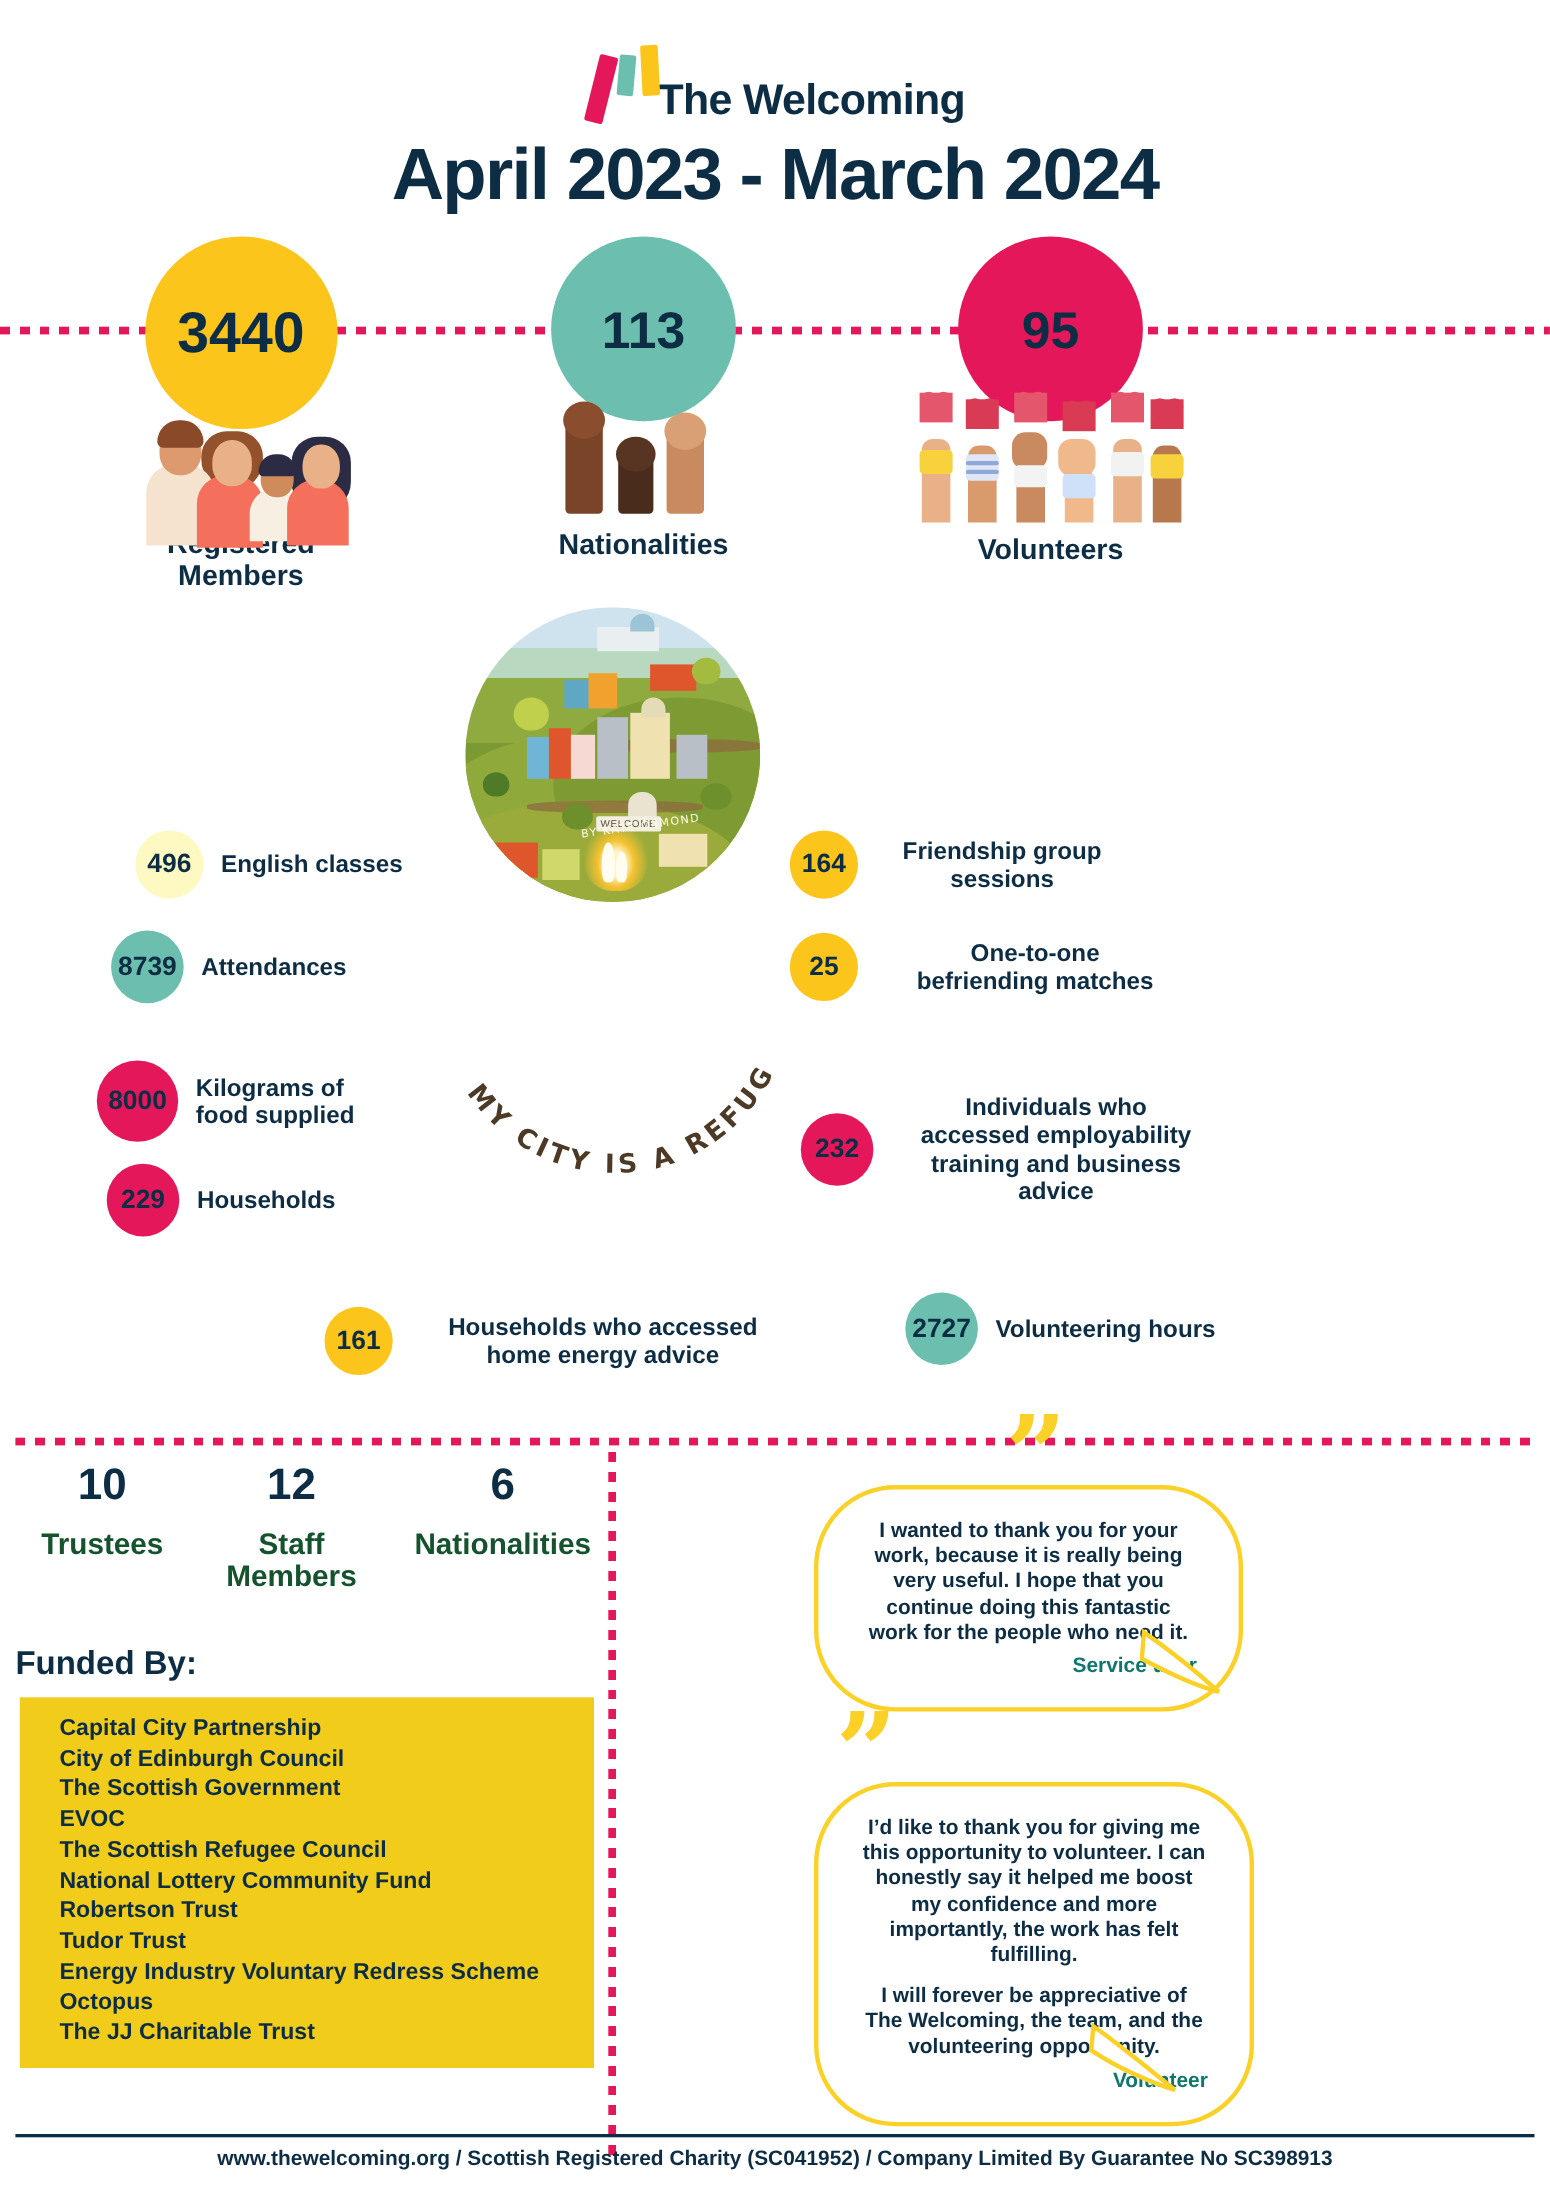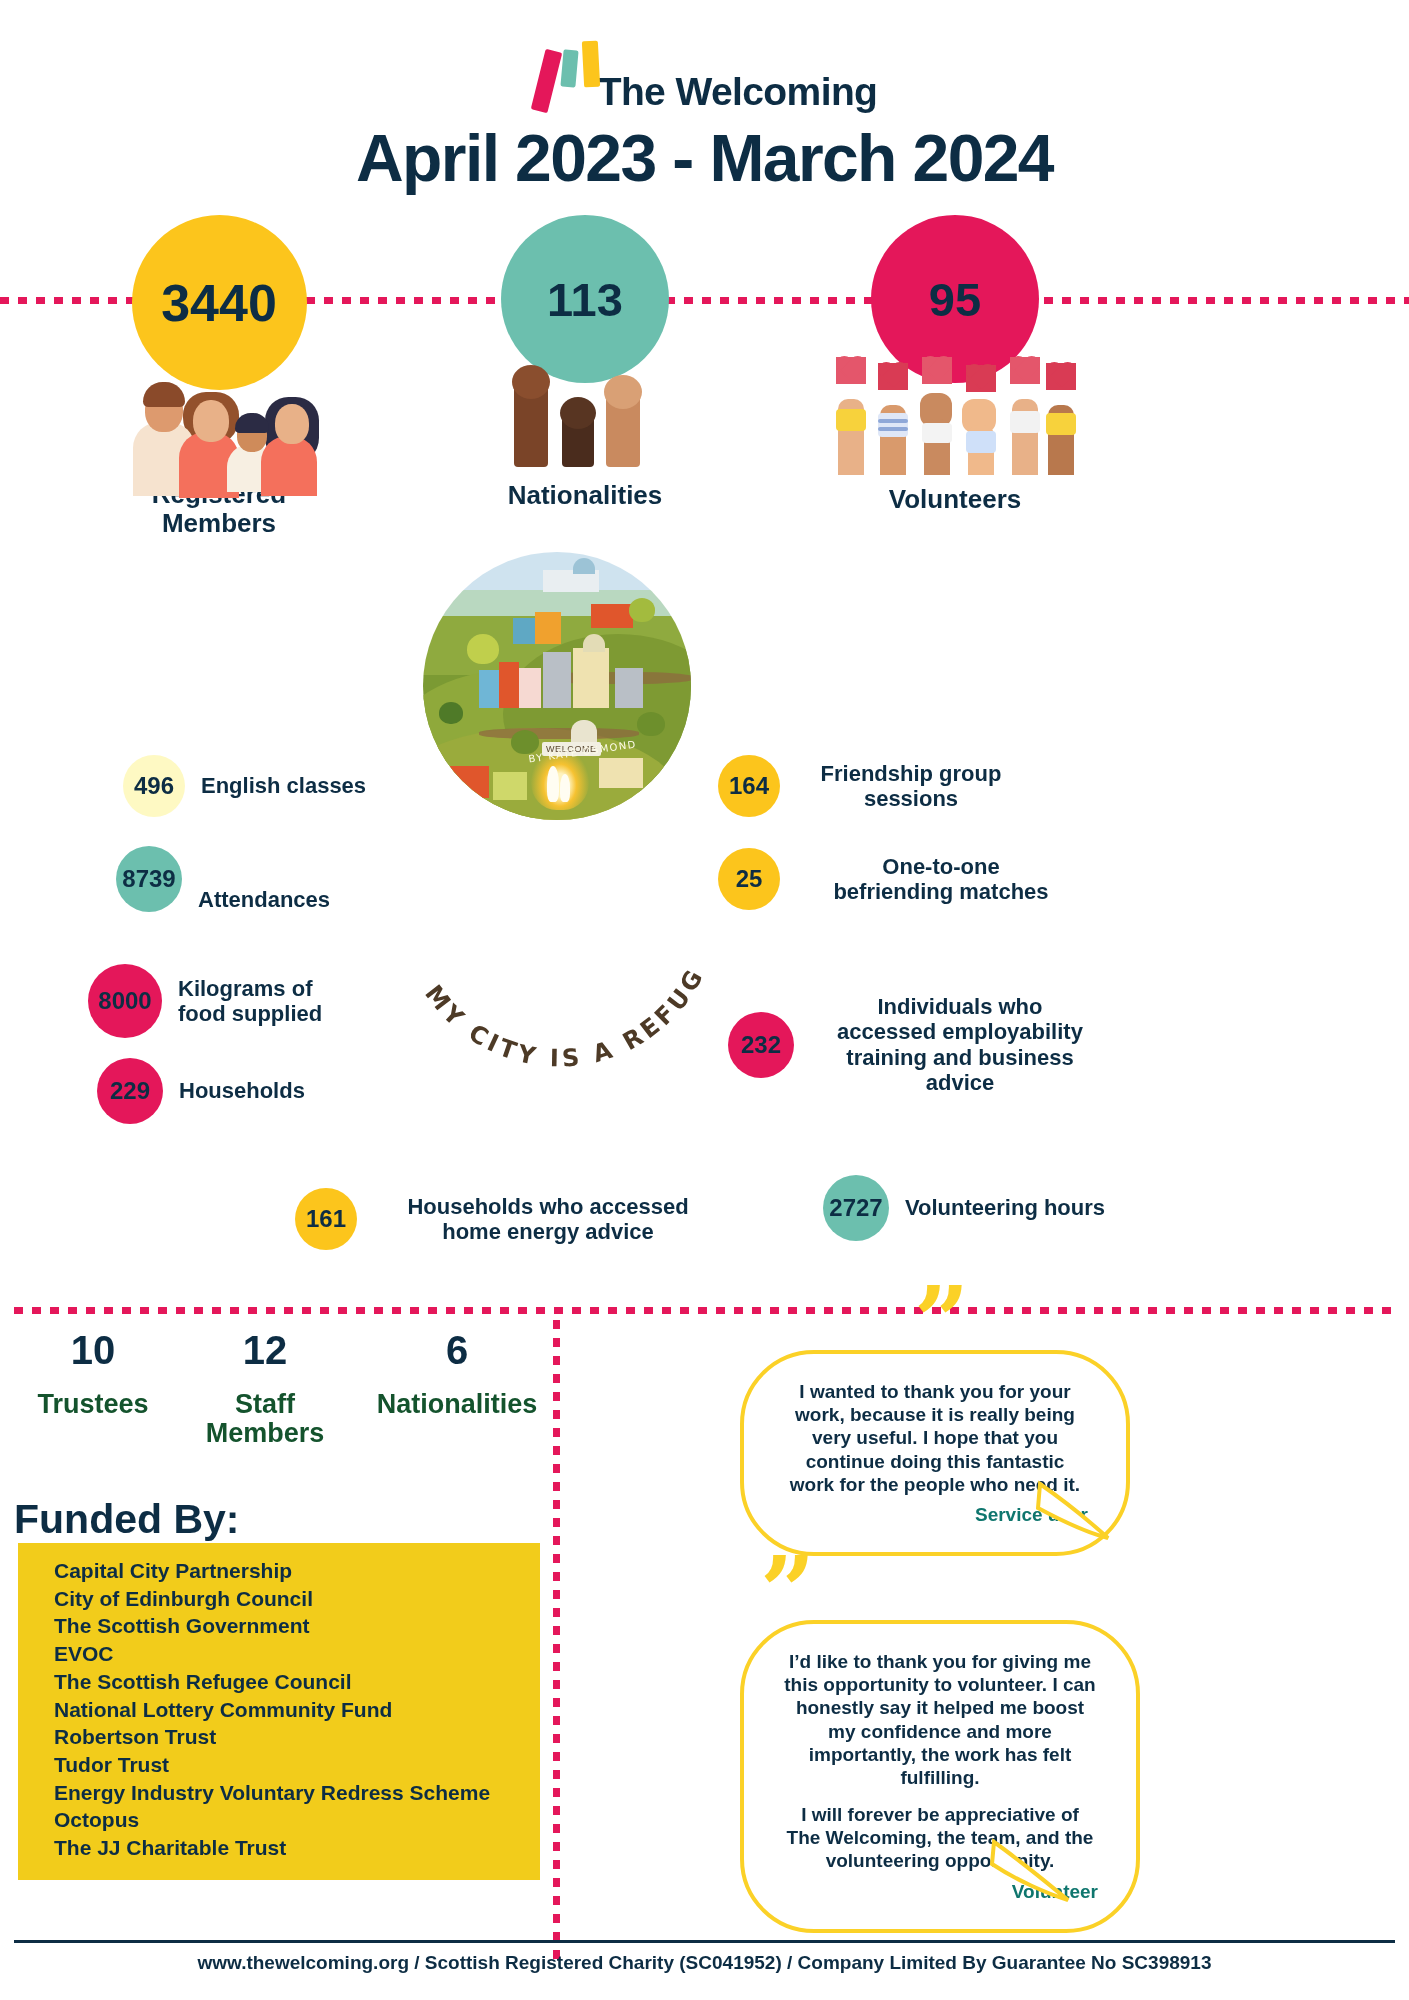--- a/index.html
+++ b/index.html
@@ -81,21 +81,21 @@
   .refuge text { font-family: "DejaVu Sans", sans-serif; font-size: 24px; font-weight: bold; letter-spacing: 4px; fill: #4d3a26; }
   .welcome-sign { position: absolute; left: 542px; top: 742px; background: #f2efe2; color: #5c4a33; font-size: 9px; font-weight: normal; letter-spacing: .6px; padding: 2px 4px; border-radius: 2px; }
 
   
   .team { position: absolute; left: 10px; top: 1330px; width: 540px; height: 120px; }
   .team-col { position: absolute; text-align: center; }
   .team-num { font-size: 40px; font-weight: bold; color: #0d2d44; line-height: 1; }
   .team-lbl { margin-top: 20px; font-size: 27px; font-weight: bold; color: #14532d; line-height: 1.06; }
 
   
-  .funded-h { position: absolute; left: 14px; top: 1496px; font-size: 41px; font-weight: bold; color: #0d2d44; text-align: center; }
+  .funded-h { position: absolute; left: 14px; top: 1496px; font-size: 30px; font-weight: bold; color: #0d2d44; text-align: center; }
   .funded-box { position: absolute; left: 18px; top: 1543px; width: 522px; padding: 14px 0 18px 36px; background: #f2cc1b; }
   .funded-box li { list-style: none; font-size: 21px; font-weight: bold; color: #0d2d44; line-height: 1.32; }
 
   
   .quote { position: absolute; }
   .bubble { position: relative; border: 4px solid #fbd127; border-radius: 74px; padding: 26px 38px; background: #fff; }
   .bubble p { font-size: 19px; font-weight: bold; line-height: 1.22; color: #0d2d44; text-align: center; }
   .bubble p + p { margin-top: 14px; }
   .attrib { margin-top: 8px; font-size: 19px; font-weight: bold; color: #0f766e; text-align: right; }
   .qmark { position: absolute; font-family: "DejaVu Serif", serif; color: #fbd127; font-size: 96px; line-height: 1; font-weight: bold; }
@@ -253,21 +253,21 @@
     <path id="arcpath" d="M 10,8 A 160,160 0 0 0 300,8" fill="none"></path>
     <text><textPath href="#arcpath" startOffset="6%">MY CITY IS A REFUGE</textPath></text>
   </svg>
 
   <div class="stat" style="left:123px; top:755px;">
     <div class="badge" style="width:62px;height:62px;background:#fef9c3;font-size:24px;">496</div>
     <div class="txt">
         <div>English classes</div>
       </div>
   </div>
-  <div class="stat" style="left:116px; top:846px;align-items:flex-end;">
+  <div class="stat" style="left:101px; top:846px;">
     <div class="badge" style="width:66px;height:66px;background:#6cbfae;font-size:24px;">8739</div>
     <div class="txt">
         <div>Attendances</div>
       </div>
   </div>
   <div class="stat" style="left:88px; top:964px;">
     <div class="badge" style="width:74px;height:74px;background:#e4175a;font-size:24px;">8000</div>
     <div class="txt">
       <div>Kilograms of</div>
       <div>food supplied</div>

